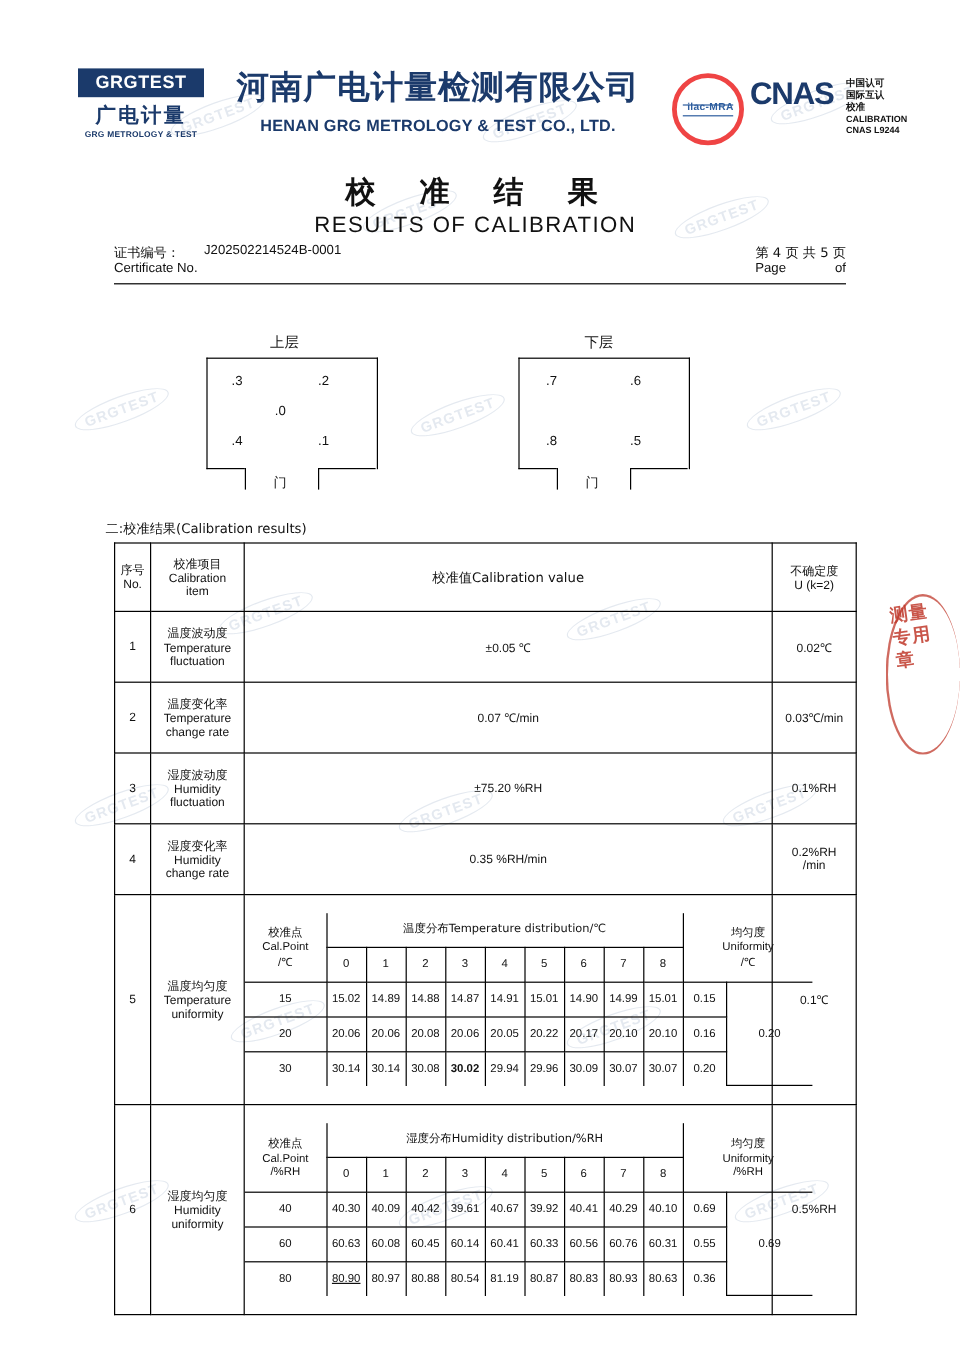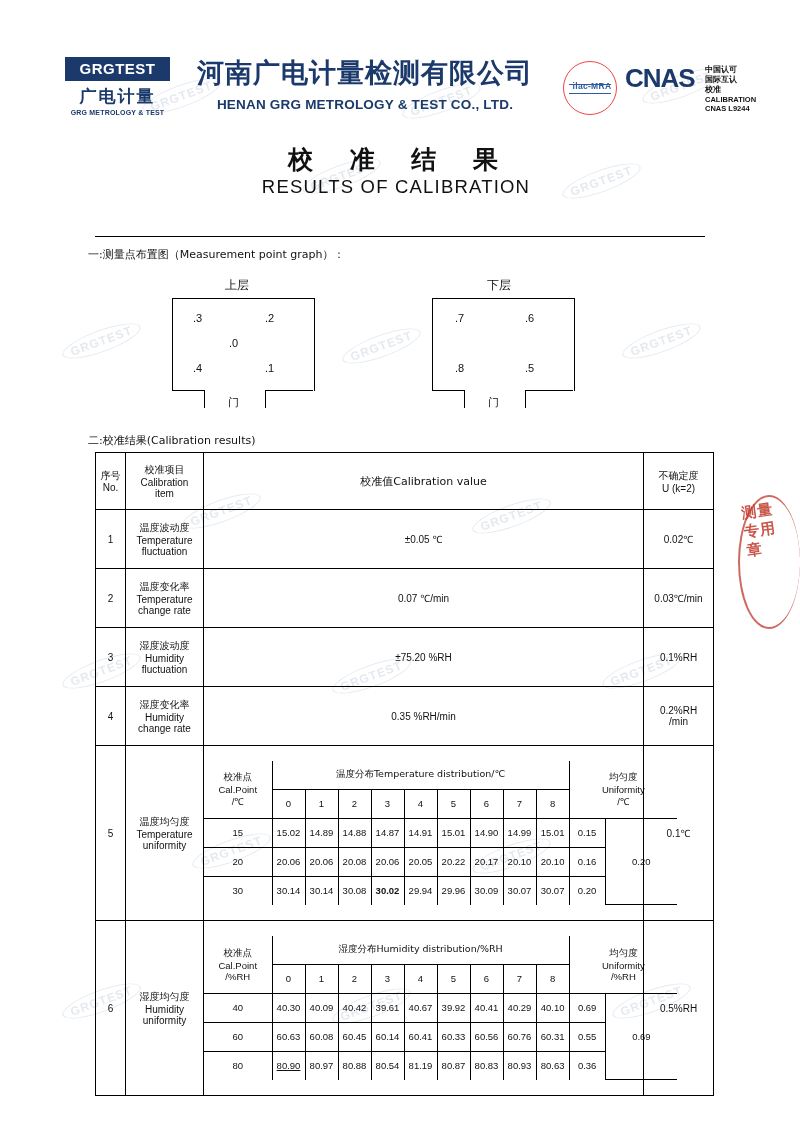--- a/index.html
+++ b/index.html
@@ -37,21 +37,21 @@
   .company{position:absolute;left:180px;top:0px;width:370px;text-align:center;}
   .company-cn{
     color:#1b3a6b;font-size:27px;font-weight:bold;letter-spacing:1px;
     font-family:"DejaVu Sans",sans-serif;
   }
   .company-en{
     color:#1b3a6b;font-size:13.5px;font-weight:bold;letter-spacing:.2px;margin-top:6px;
   }
   .ilac{position:absolute;left:560px;top:6px;width:60px;text-align:center;}
   .ilac-circle{
-    width:52px;height:52px;border-radius:50%;border:1px solid #ef4444;
+    width:52px;height:52px;border-radius:50%;border:4px solid #ef4444;
     margin:0 auto;position:relative;
   }
   .ilac-circle:before{
     content:"";position:absolute;left:5px;top:22px;width:42px;height:8px;
     border-top:1px solid #2d5d9e;border-bottom:1px solid #2d5d9e;
   }
   .ilac-txt{
     position:absolute;left:0;top:19px;width:56px;text-align:center;
     font-size:8.5px;font-weight:bold;color:#2d5d9e;letter-spacing:.3px;
   }
@@ -186,23 +186,30 @@
         <div class="cn">校准</div>
         <div>CALIBRATION</div>
         <div>CNAS L9244</div>
       </div>
     </div>
   </div>
 
   <div class="title-cn cn">校 准 结 果</div>
   <div class="title-en">RESULTS OF CALIBRATION</div>
 
+  <div class="cert">
+    <div class="cert-label-cn cn">证书编号：</div>
+    <div class="cert-label-en">Certificate No.</div>
+    <div class="cert-value">J202502214524B-0001</div>
+    <div class="page-cn cn">第 4 页 共 5 页</div>
+    <div class="page-en">Page</div>
+    <div class="page-en2">of</div>
+  </div>
   <div class="hr"></div>
 
-  <div class="sec1-title cn">一:测量点布置图（Measurement point graph）：</div>
 
   <div class="layer-label cn" style="left:225px;top:277px;">上层</div>
   <div class="layer-label cn" style="left:487px;top:277px;">下层</div>
 
   <div class="box" style="left:172px;top:298px;width:141px;height:92px;">
     <div class="box-inner">
       <div class="pt" style="left:20px;top:13px;">.3</div>
       <div class="pt" style="left:92px;top:13px;">.2</div>
       <div class="pt" style="left:56px;top:38px;">.0</div>
       <div class="pt" style="left:20px;top:63px;">.4</div>

